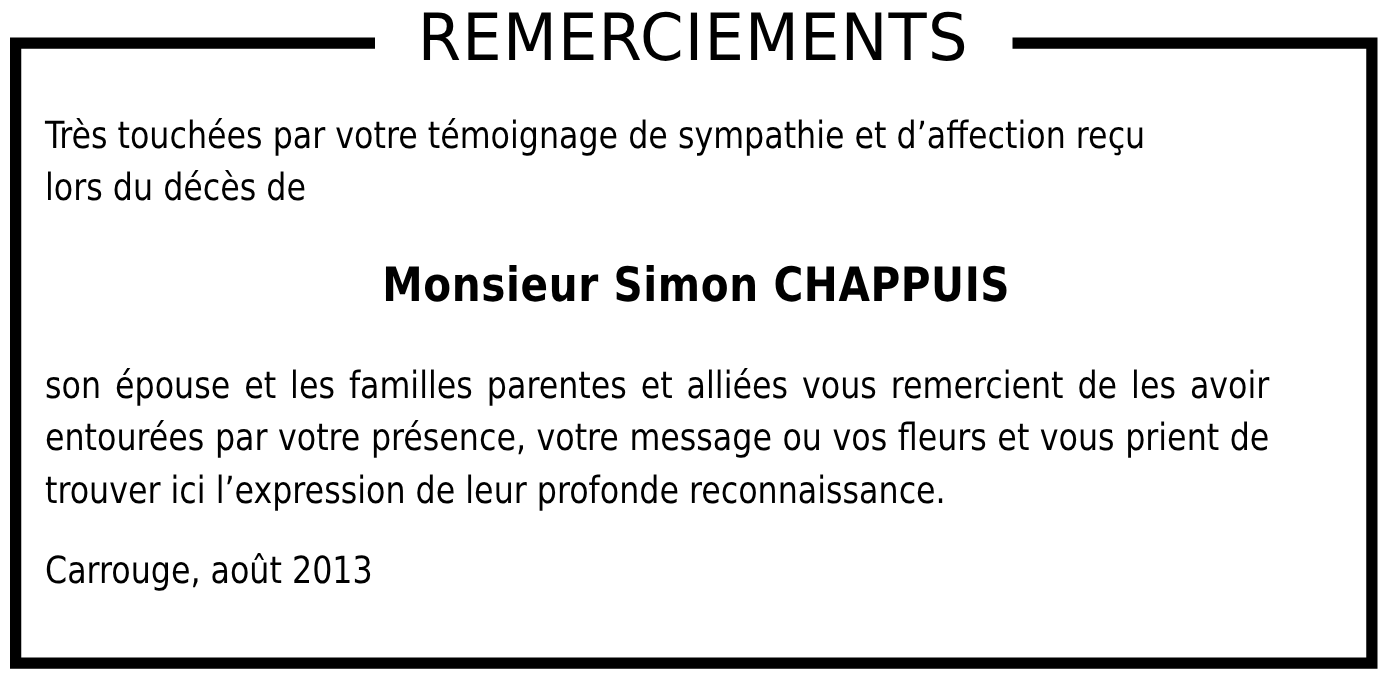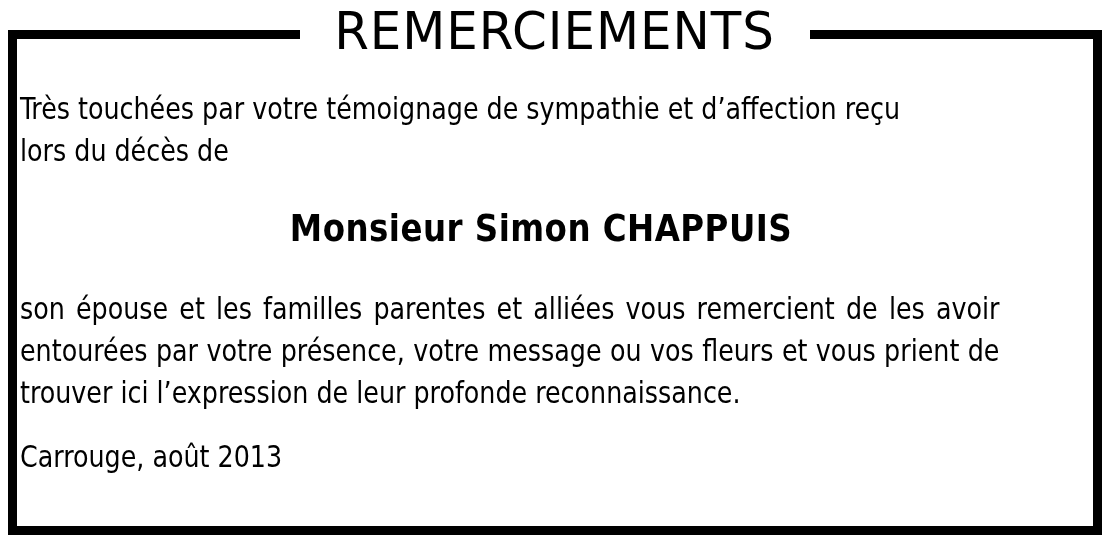--- a/index.html
+++ b/index.html
@@ -65,21 +65,21 @@
     letter-spacing: 1px;
     color: #000000;
     white-space: nowrap;
     padding: 0 18px;
     background: transparent;
     transform: scaleX(0.96);
   }
 
   .content {
     position: absolute;
-    left: 20px;
+    left: 36px;
     top: 88px;
     width: 1042px;
   }
 
   .para {
     font-family: "DejaVu Sans Condensed", "DejaVu Sans", sans-serif;
     font-size: 30px;
     line-height: 42px;
     color: #000000;
     margin: 0;

